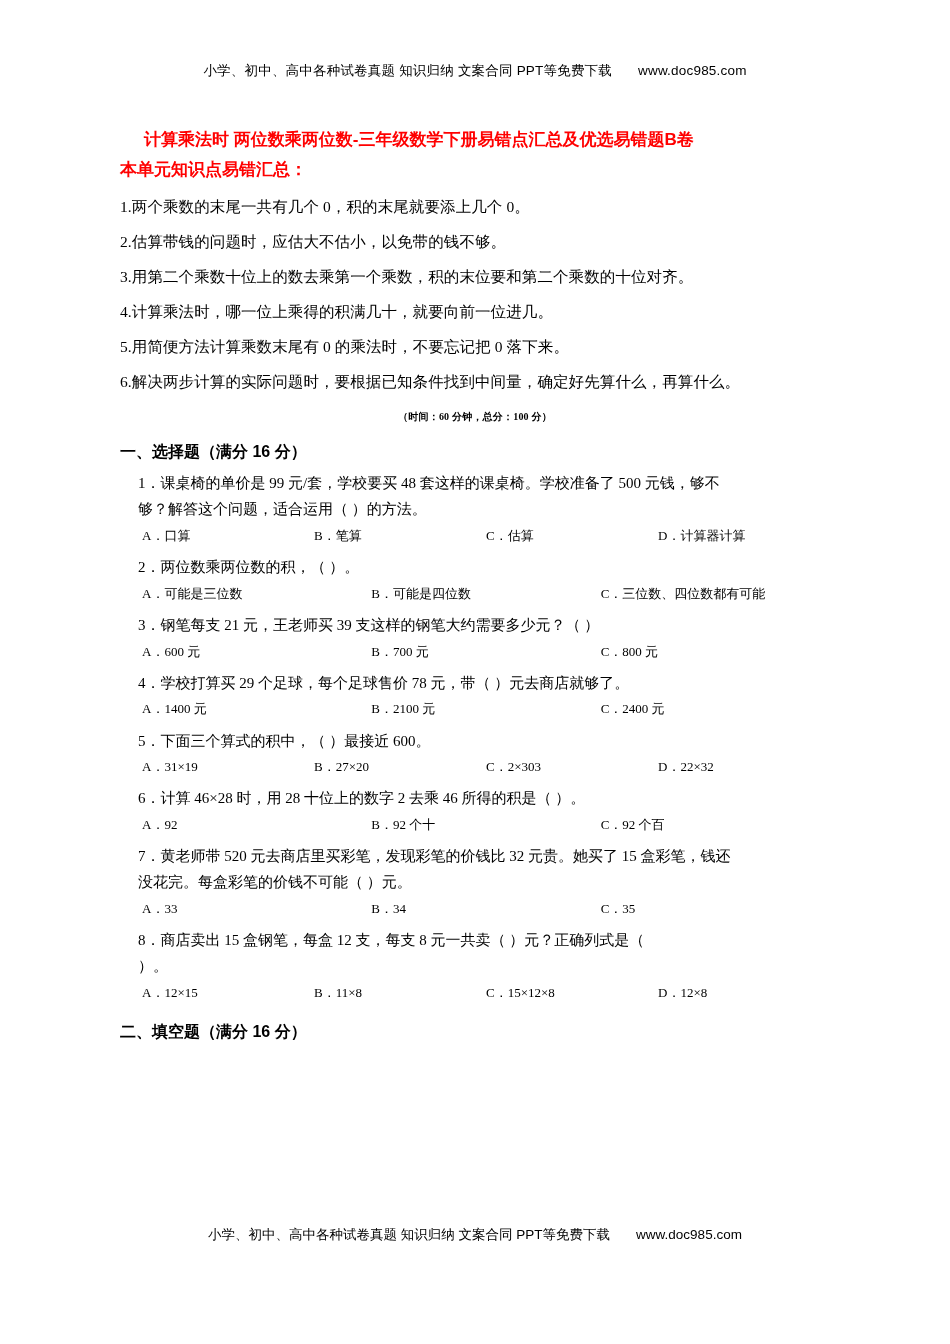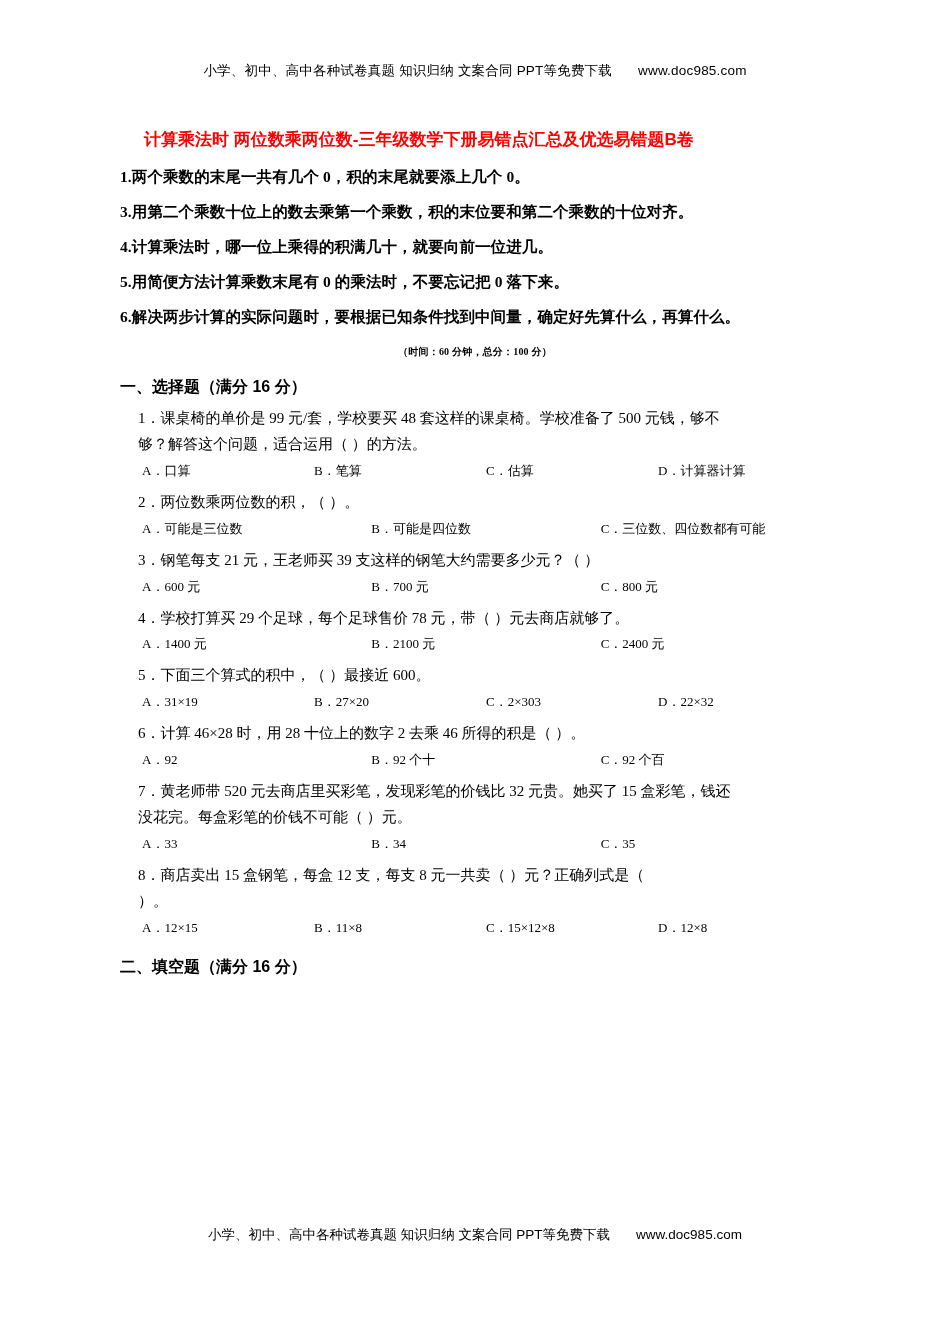--- a/index.html
+++ b/index.html
@@ -44,21 +44,21 @@
   .subtitle {
     font-family: "Liberation Sans", sans-serif;
     font-weight: bold;
     font-size: 17px;
     color: #ff0000;
     line-height: 1.65;
     margin-top: 2px;
   }
   .kp {
     font-family: "Liberation Serif", serif;
-    font-weight: bold;
+    font-weight: normal;
     font-size: 15.5px;
     line-height: 1.55;
     margin-top: 11px;
     letter-spacing: 0.1px;
   }
   .timeline {
     text-align: center;
     font-weight: bold;
     font-size: 10px;
     margin-top: 16px;
@@ -110,22 +110,24 @@
 </head>
 <body>
 
 <div class="page">
 
   <div class="header-note">
     <span>小学、初中、高中各种试卷真题 知识归纳 文案合同 PPT等免费下载</span><span class="url">www.doc985.com</span>
   </div>
 
   <div class="title">计算乘法时 两位数乘两位数-三年级数学下册易错点汇总及优选易错题B卷</div>
+  <div class="subtitle">本单元知识点易错汇总：</div>
 
   <div class="kp">1.两个乘数的末尾一共有几个 0，积的末尾就要添上几个 0。</div>
+  <div class="kp">2.估算带钱的问题时，应估大不估小，以免带的钱不够。</div>
   <div class="kp">3.用第二个乘数十位上的数去乘第一个乘数，积的末位要和第二个乘数的十位对齐。</div>
   <div class="kp">4.计算乘法时，哪一位上乘得的积满几十，就要向前一位进几。</div>
   <div class="kp">5.用简便方法计算乘数末尾有 0 的乘法时，不要忘记把 0 落下来。</div>
   <div class="kp">6.解决两步计算的实际问题时，要根据已知条件找到中间量，确定好先算什么，再算什么。</div>
 
   <div class="timeline">（时间：60 分钟，总分：100 分）</div>
 
   <div class="section-head">一、选择题（满分 16 分）</div>
 
   <div class="q">

